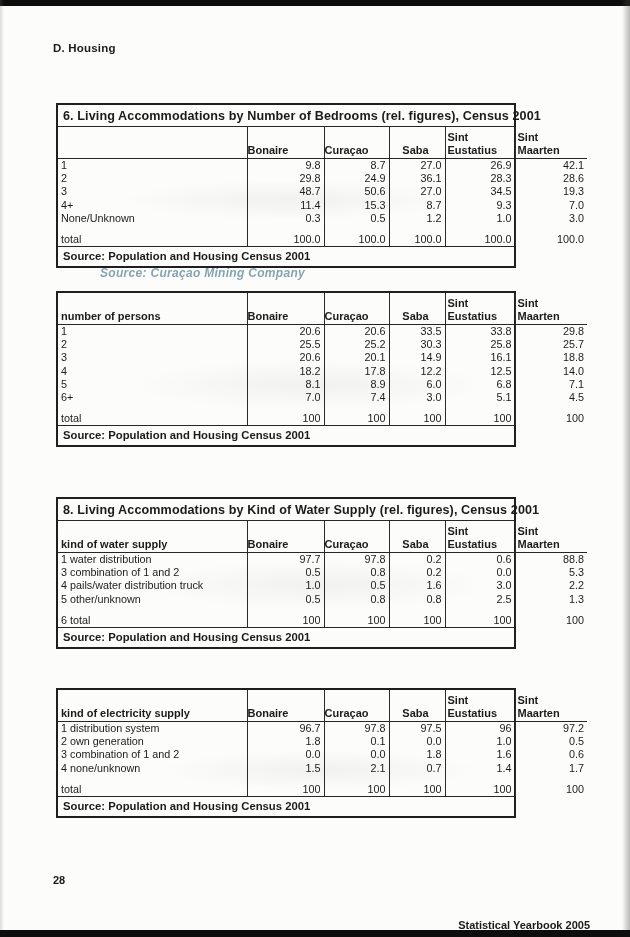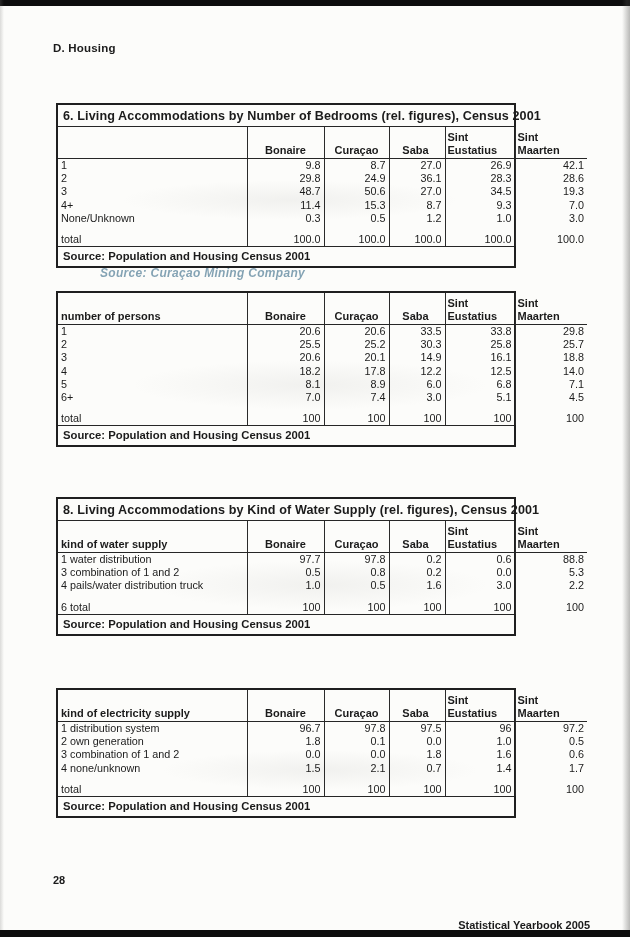--- a/index.html
+++ b/index.html
@@ -46,21 +46,21 @@
     padding:0;overflow:hidden;white-space:nowrap;
   }
   .stat-table th:first-child,.stat-table td:first-child{border-left:none;}
   .stat-table thead th{
     border-bottom:1px solid #262626;
     height:30px;vertical-align:bottom;
     font-size:11px;font-weight:bold;line-height:13px;
     white-space:pre-line;padding-bottom:1px;
   }
   th.h-label{text-align:left;padding-left:3px;}
-  th.align-center{text-align:center;}
+  th.align-center{text-align:left;}
   th.align-right{padding-right:3px;}
   th.align-left{text-align:left;padding-left:2px;}
   .stat-table tbody td{
     height:13.2px;line-height:13.2px;font-size:10.8px;
   }
   td.c-label{text-align:left;padding-left:3px;}
   td.c-val{text-align:right;padding-right:3px;}
   tr.total td{padding-top:8px;}
   .t-source{
     border-top:1px solid #262626;
@@ -304,20 +304,28 @@
             <td class="c-val">5.3</td>
           </tr>
           <tr class="">
             <td class="c-label">4 pails/water distribution truck</td>
             <td class="c-val">1.0</td>
             <td class="c-val">0.5</td>
             <td class="c-val">1.6</td>
             <td class="c-val">3.0</td>
             <td class="c-val">2.2</td>
           </tr>
+          <tr class="">
+            <td class="c-label">5 other/unknown</td>
+            <td class="c-val">0.5</td>
+            <td class="c-val">0.8</td>
+            <td class="c-val">0.8</td>
+            <td class="c-val">2.5</td>
+            <td class="c-val">1.3</td>
+          </tr>
           <tr class="total">
             <td class="c-label">6 total</td>
             <td class="c-val">100</td>
             <td class="c-val">100</td>
             <td class="c-val">100</td>
             <td class="c-val">100</td>
             <td class="c-val">100</td>
           </tr>
         </tbody>
       </table>

